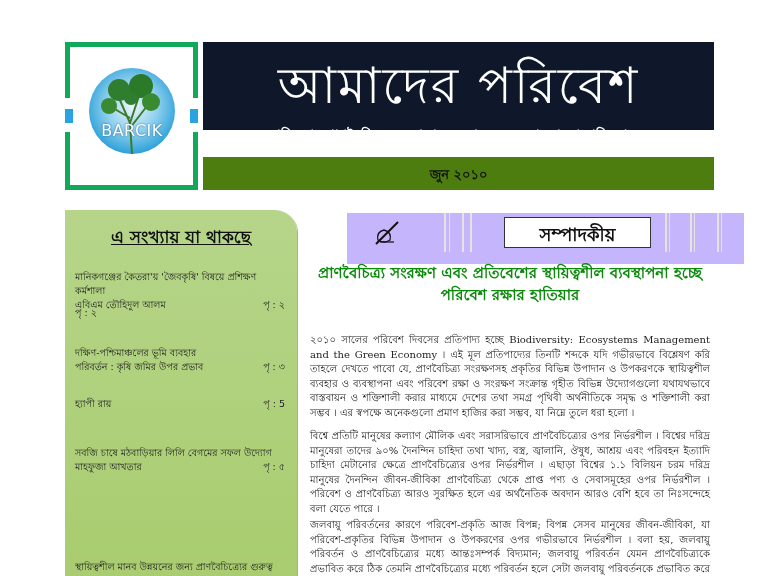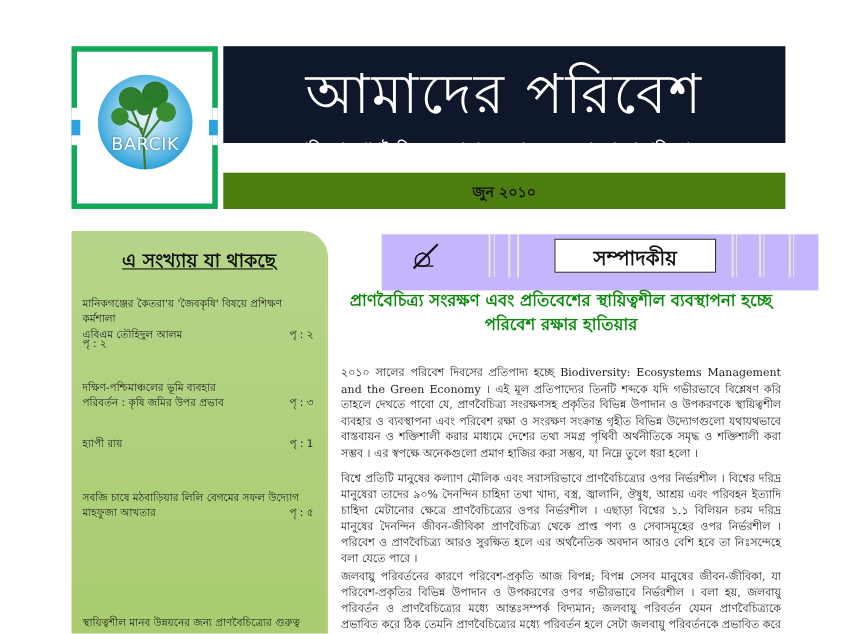--- a/index.html
+++ b/index.html
@@ -79,21 +79,21 @@
   </div>
 
   <div class="toc-item" style="top:136px;">
     <span class="toc-line" style="width:150px;display:inline-block;">দক্ষিণ-পশ্চিমাঞ্চলের ভূমি ব্যবহার পরিবর্তন : কৃষি জমির উপর প্রভাব</span>
     <span class="page" style="float:right;margin-top:14px;">পৃ : ৩</span>
   </div>
 
   <div class="toc-item" style="top:187px;">
     <div class="toc-row">
       <span>হ্যাপী রায়</span>
-      <span class="page">পৃ : 1</span>
+      <span class="page">পৃ : 5</span>
     </div>
   </div>
 
   <div class="toc-item" style="top:236px;">
     <span class="toc-line">সবজি চাষে মঠবাড়িয়ার লিলি বেগমের সফল উদ্যোগ</span>
     <div class="toc-row">
       <span>মাহফুজা আখতার</span>
       <span class="page">পৃ : ৫</span>
     </div>
   </div>

